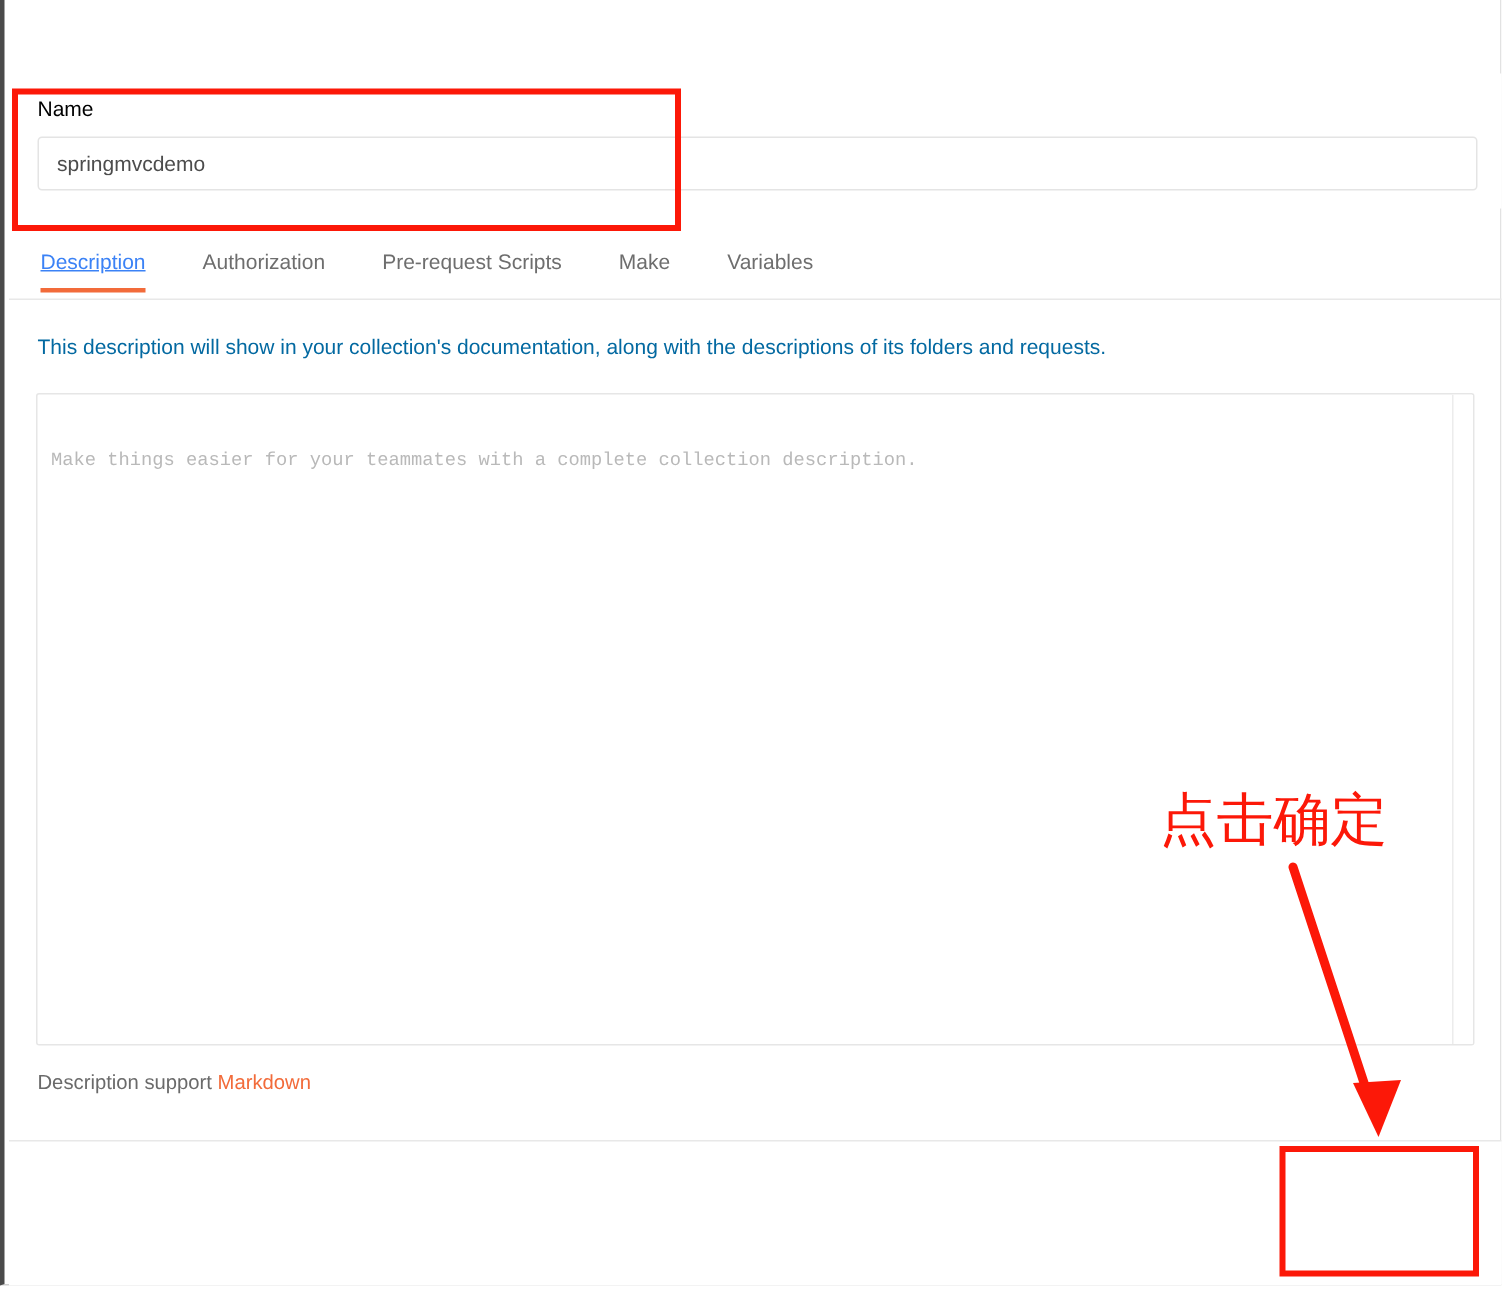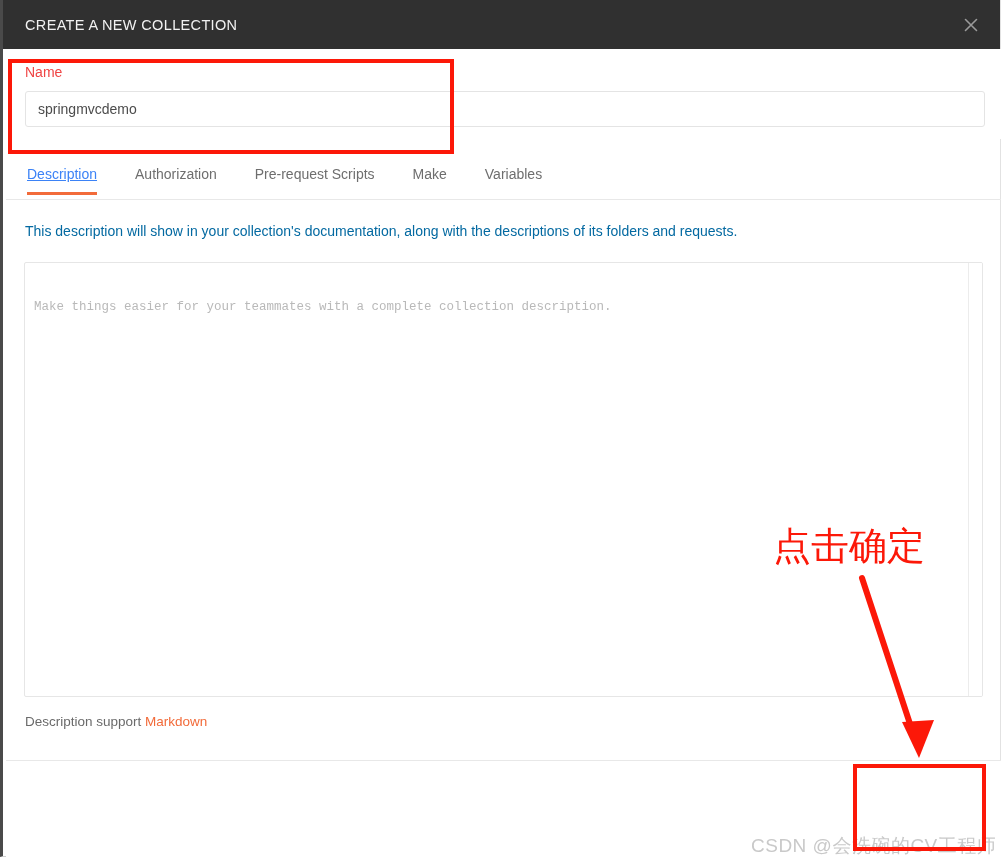--- a/index.html
+++ b/index.html
@@ -60,21 +60,21 @@
   
   .name-section {
     position: absolute;
     left: 3px; top: 49px;
     width: 998px;
     padding: 14px 20px 12px 19px;
     background: #ffffff;
   }
   .name-label {
     font-size: 14px;
-    color: #ef4444;
+    color: #000000;
     margin-bottom: 10px;
     line-height: 18px;
   }
   .name-input {
     display: block;
     width: 960px;
     height: 36px;
     border: 1px solid #e4e4e4;
     border-radius: 3px;
     background: #fff;
@@ -219,28 +219,20 @@
     pointer-events: none;
   }
 </style>
 </head>
 <body>
 
 <div id="app">
 
   <div class="modal">
 
-    <div class="modal-header">
-      <span class="modal-title">CREATE A NEW COLLECTION</span>
-      <div class="close-btn">
-        <svg width="18" height="18" viewBox="0 0 18 18" aria-hidden="true">
-          <path d="M3.5 3.5 L14.5 14.5 M14.5 3.5 L3.5 14.5" stroke="#9a9a9a" stroke-width="1.6" fill="none" stroke-linecap="round"></path>
-        </svg>
-      </div>
-    </div>
 
     <div class="name-section">
       <div class="name-label">Name</div>
       <input class="name-input" type="text" value="springmvcdemo" style="">
     </div>
 
     <div class="tabs">
       <div class="tab active">Description</div>
       <div class="tab">Authorization</div>
       <div class="tab">Pre-request Scripts</div>
@@ -257,21 +249,20 @@
 
     <div class="markdown-note">
       <span>Description support </span><span class="md-link">Markdown</span>
     </div>
 
     <div class="footer">
       
       
     </div>
 
-    <div class="watermark">CSDN @会洗碗的CV工程师</div>
 
   </div>
 
   <div class="annot-box name-box"></div>
 
   <div class="annot-box create-box"></div>
   <div class="annot-text label-create">点击确定</div>
 
   <svg class="annot-arrow" viewBox="0 0 140 200">
     <line x1="32" y1="8" x2="83" y2="163" stroke="#fc1808" stroke-width="6" stroke-linecap="round"></line>

